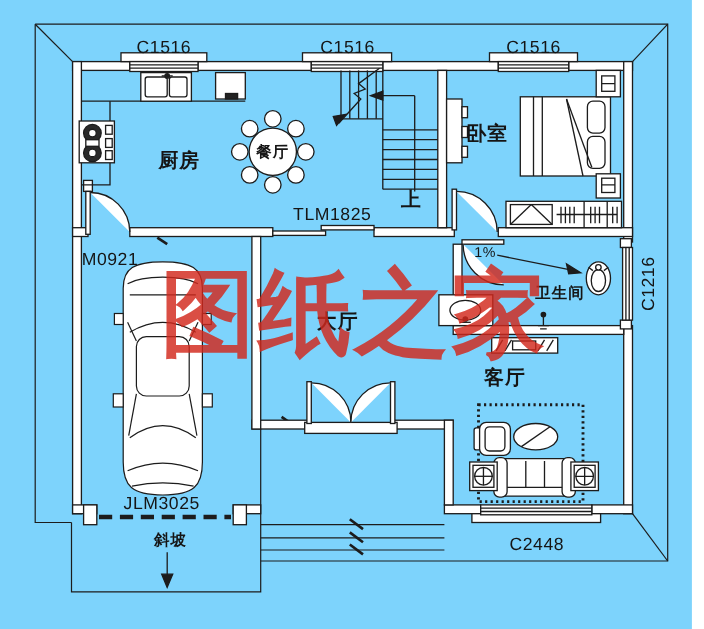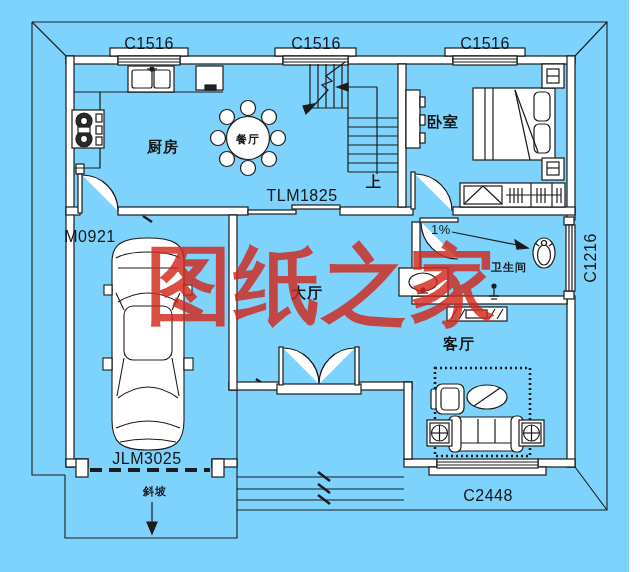--- a/index.html
+++ b/index.html
@@ -2,22 +2,22 @@
 <html><head>
 <meta charset="utf-8">
 <style>
   html,body{margin:0;padding:0;background:#fff;}
   #stage{position:relative;width:629px;height:572px;background:#7dd3fc;overflow:hidden;
          font-family:"Liberation Sans",sans-serif;}
   #plan-svg{position:absolute;left:0;top:0;}
   .lbl{position:absolute;transform:translate(-50%,-50%);color:#151515;
        font-family:"Liberation Sans",sans-serif;font-size:16px;line-height:1;
        white-space:nowrap;letter-spacing:0.5px;}
-  .cn{font-family:"DejaVu Sans",sans-serif;font-weight:bold;font-size:15px;letter-spacing:1px;}
-  .sm{font-size:11px;}
+  .cn{font-family:"DejaVu Sans",sans-serif;font-weight:bold;font-size:18px;letter-spacing:1px;}
+  .sm{font-size:14px;}
   .rot{transform:translate(-50%,-50%) rotate(-90deg);}
   #watermark{position:absolute;left:322px;top:286px;transform:translate(-50%,-50%);
        font-family:Liberation Serif, serif;font-weight:bold;font-size:86px;
        letter-spacing:2px;opacity:.82;white-space:nowrap;pointer-events:none;}
 </style>
 </head>
 <body>
 
 <div id="stage">
 
@@ -341,21 +341,21 @@
   </g>
 </svg>
 
 <div class="lbl" style="left:149px;top:44px">C1516</div>
 <div class="lbl" style="left:316px;top:44px">C1516</div>
 <div class="lbl" style="left:485px;top:44px">C1516</div>
 <div class="lbl rot" style="left:591px;top:258px">C1216</div>
 <div class="lbl" style="left:488px;top:496px">C2448</div>
 
 <div class="lbl" style="left:302px;top:196px">TLM1825</div>
-<div class="lbl" style="left:90px;top:237px">M0921</div>
+<div class="lbl" style="left:100px;top:237px">M0921</div>
 <div class="lbl" style="left:147px;top:459px">JLM3025</div>
 
 <div class="lbl cn" style="left:163px;top:147px">厨房</div>
 <div class="lbl cn sm" style="left:248px;top:139px">餐厅</div>
 <div class="lbl cn" style="left:443px;top:122px">卧室</div>
 <div class="lbl cn" style="left:307px;top:293px">大厅</div>
 <div class="lbl cn sm" style="left:509px;top:267px">卫生间</div>
 <div class="lbl cn" style="left:459px;top:344px">客厅</div>
 
 <div class="lbl cn sm" style="left:155px;top:491px">斜坡</div>

